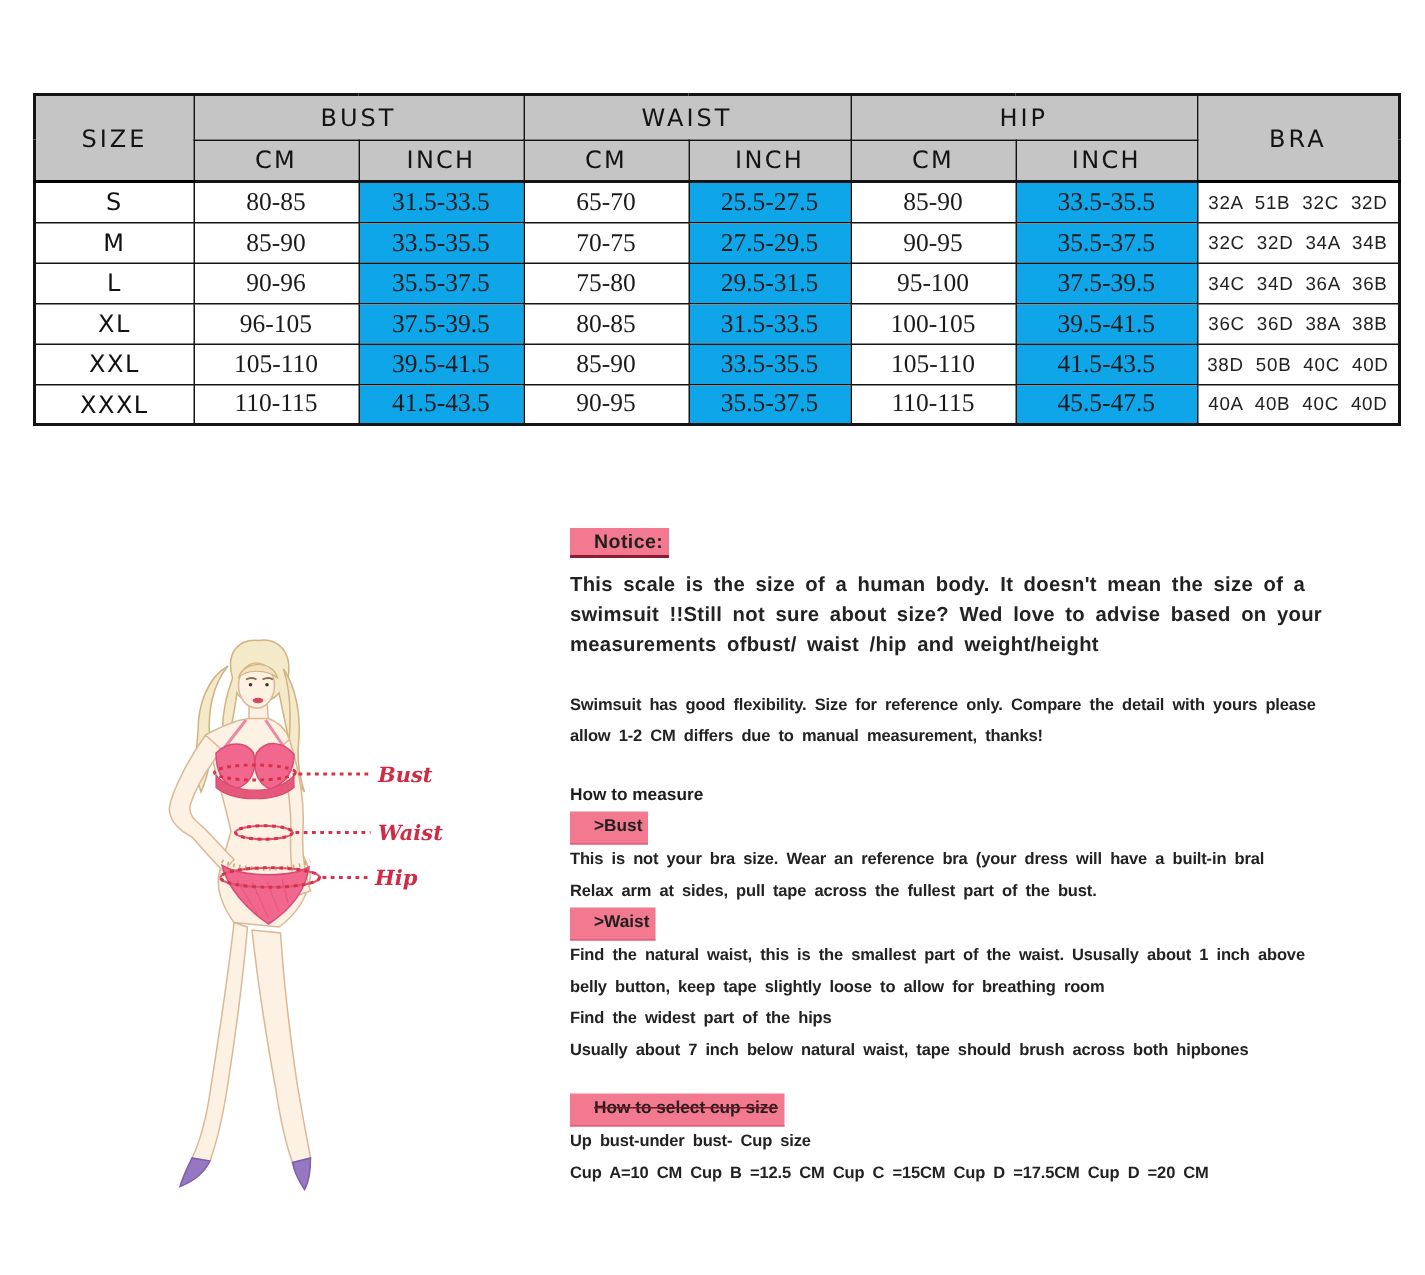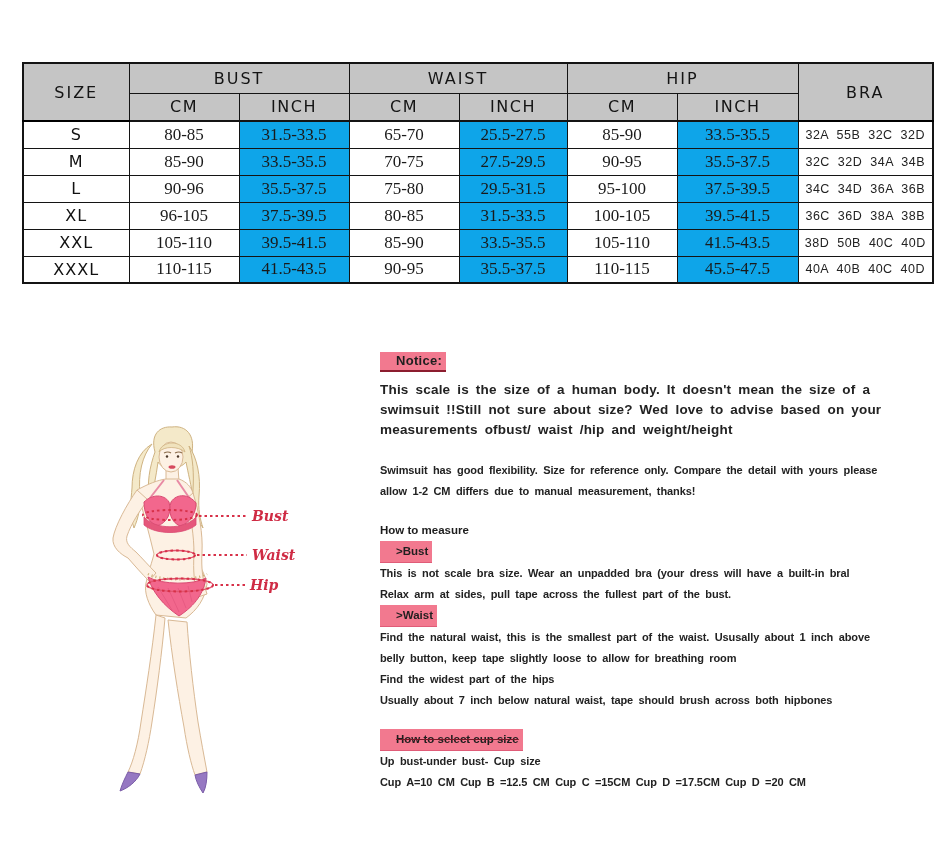--- a/index.html
+++ b/index.html
@@ -82,21 +82,21 @@
   </thead>
   <tbody>
     <tr>
       <td class="size-cell">S</td>
       <td class="num-cell">80-85</td>
       <td class="num-cell inch-cell">31.5-33.5</td>
       <td class="num-cell">65-70</td>
       <td class="num-cell inch-cell">25.5-27.5</td>
       <td class="num-cell">85-90</td>
       <td class="num-cell inch-cell">33.5-35.5</td>
-      <td class="bra-cell">32A 55B 32C 32D</td>
+      <td class="bra-cell">32A 51B 32C 32D</td>
     </tr>
     <tr>
       <td class="size-cell">M</td>
       <td class="num-cell">85-90</td>
       <td class="num-cell inch-cell">33.5-35.5</td>
       <td class="num-cell">70-75</td>
       <td class="num-cell inch-cell">27.5-29.5</td>
       <td class="num-cell">90-95</td>
       <td class="num-cell inch-cell">35.5-37.5</td>
       <td class="bra-cell">32C 32D 34A 34B</td>
@@ -213,21 +213,21 @@
   <div class="big-line">measurements ofbust/ waist /hip and weight/height</div>
 
   <div class="flex-block">
     <div class="small-line">Swimsuit has good flexibility. Size for reference only. Compare the detail with yours please</div>
     <div class="small-line">allow 1-2 CM differs due to manual measurement, thanks!</div>
   </div>
 
   <div class="measure-block">
     <div class="sub-heading">How to measure</div>
     <div class="sub-heading"><span class="hl">&gt;Bust</span></div>
-    <div class="small-line">This is not scale bra size. Wear an unpadded bra (your dress will have a built-in bral</div>
+    <div class="small-line">This is not your bra size. Wear an reference bra (your dress will have a built-in bral</div>
     <div class="small-line">Relax arm at sides, pull tape across the fullest part of the bust.</div>
     <div class="sub-heading"><span class="hl">&gt;Waist</span></div>
     <div class="small-line">Find the natural waist, this is the smallest part of the waist. Ususally about 1 inch above</div>
     <div class="small-line">belly button, keep tape slightly loose to allow for breathing room</div>
     <div class="small-line">Find the widest part of the hips</div>
     <div class="small-line">Usually about 7 inch below natural waist, tape should brush across both hipbones</div>
   </div>
 
   <div class="cup-block">
     <div class="sub-heading"><span class="hl hl-strike">How to select cup size</span></div>

